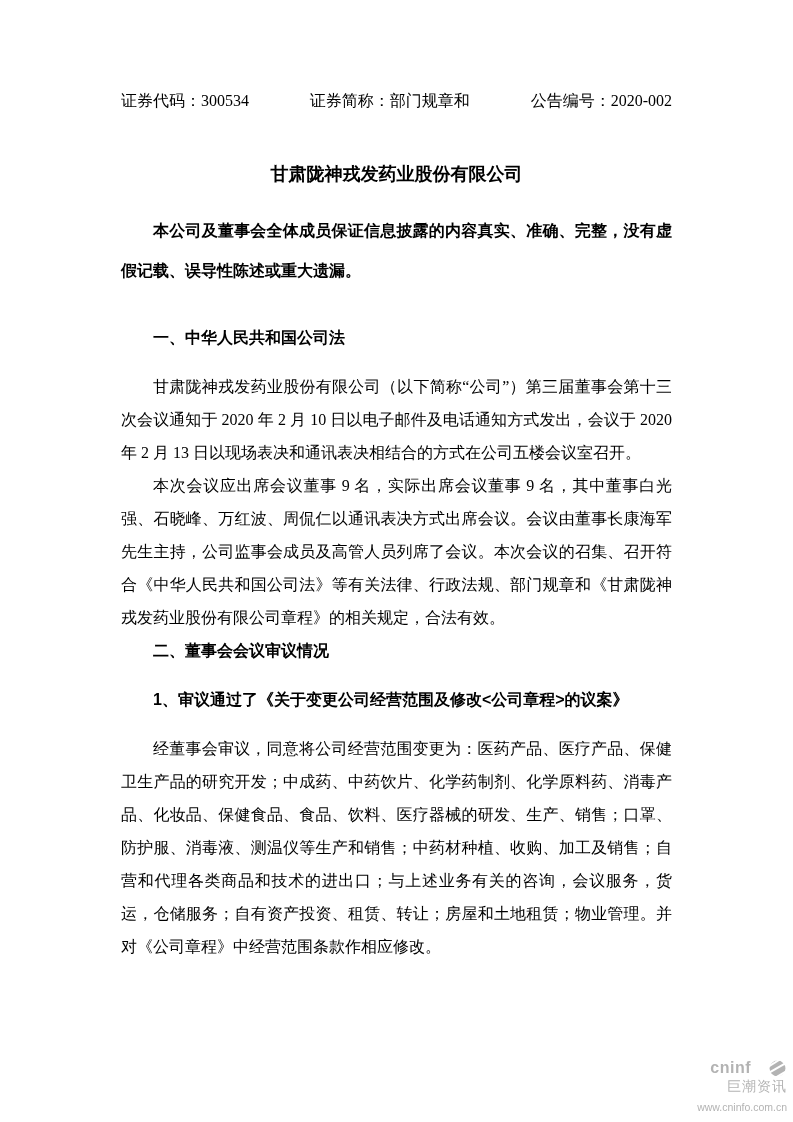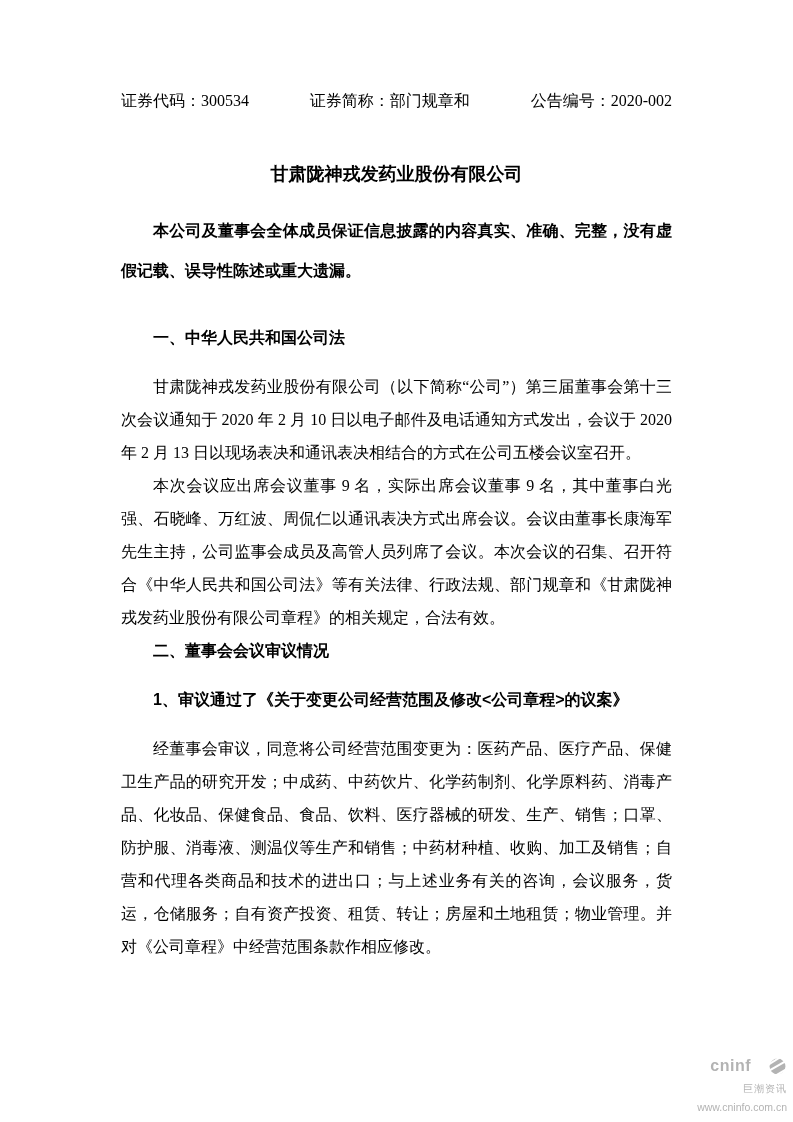--- a/index.html
+++ b/index.html
@@ -83,23 +83,23 @@
     font-weight: bold;
     font-size: 16px;
     letter-spacing: 0.5px;
   }
   .wm-logo {
     width: 19px;
     height: 19px;
     display: inline-block;
   }
   .wm-cn {
-    font-size: 10px;
+    font-size: 14px;
     letter-spacing: 1px;
-    margin-top: 7px;
+    margin-top: 1px;
   }
   .wm-url {
     font-size: 10.5px;
     margin-top: 8px;
   }
 </style>
 </head>
 <body>
 
 <div class="page">

